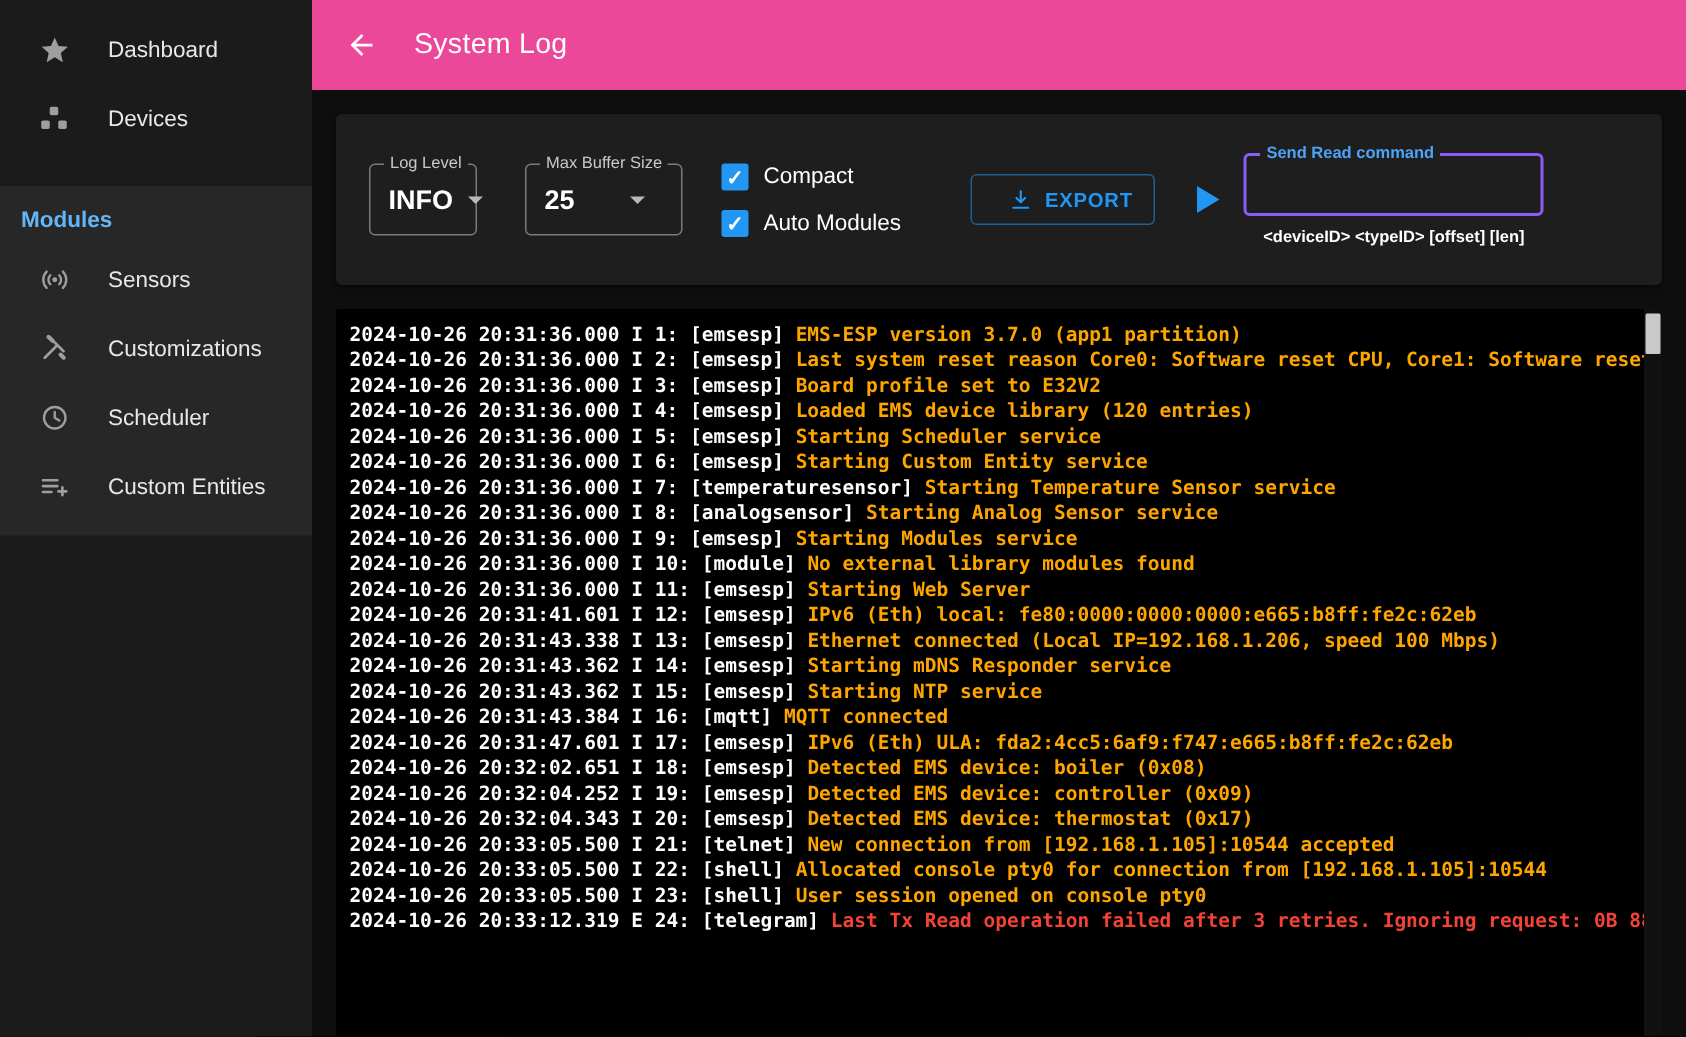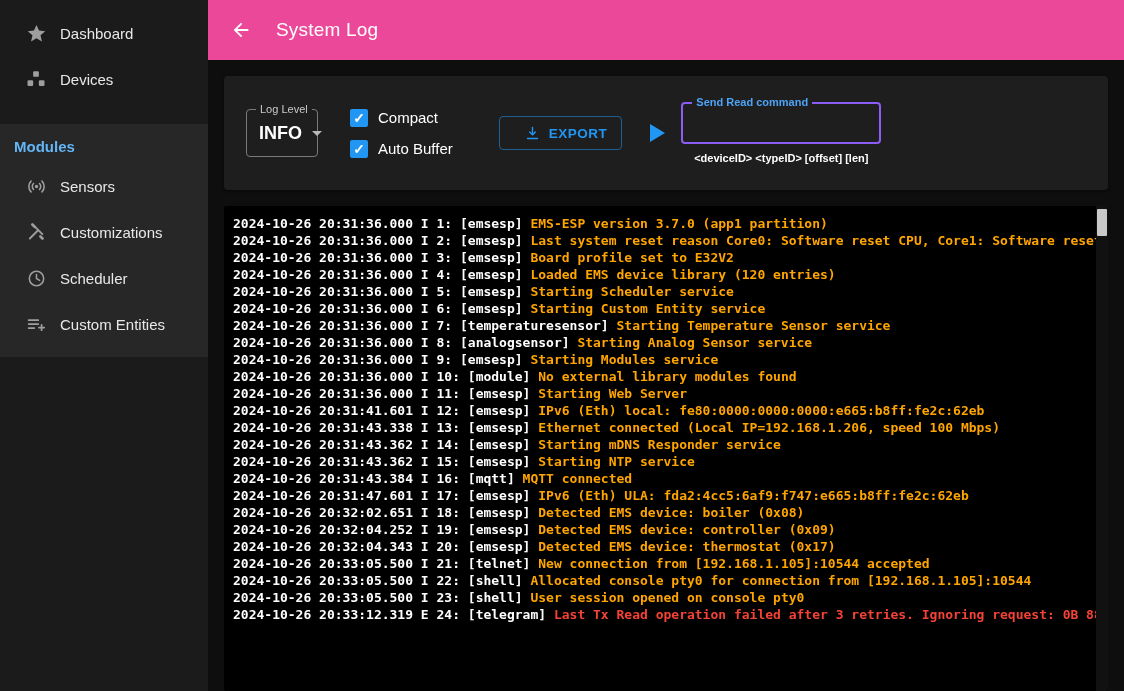--- a/index.html
+++ b/index.html
@@ -10,21 +10,21 @@
     font-family: "Liberation Sans", sans-serif;
     overflow: hidden;
   }
   .app { display: flex; width: 100%; height: 100%; }
 
   
   .sidebar { width: 208px; flex-shrink: 0; background: #1b1b1b; display: flex; flex-direction: column; }
   .sidebar-header { height: 60px; background: #151515; display: flex; align-items: center; padding: 0 16px; gap: 13px; }
   .app-title { color: #ffffff; font-size: 16px; font-weight: 700; letter-spacing: .2px; }
   .nav { padding-top: 10px; }
-  .nav-item { height: 46px; display: flex; align-items: center; padding: 0 16px 0 24px; gap: 12px; cursor: pointer; }
+  .nav-item { height: 46px; display: flex; align-items: center; padding: 0 16px 0 24px; gap: 24px; cursor: pointer; }
   .nav-icon { width: 24px; display: flex; justify-content: center; align-items: center; }
   .nav-label { color: #e8e8e8; font-size: 15px; font-weight: 500; }
   .modules-panel { margin-top: 22px; background: #272727; padding: 4px 0 10px; }
   .modules-header { color: #64b5f6; font-size: 15px; font-weight: 700; padding: 10px 14px 8px; }
 
   
   .main { flex: 1; display: flex; flex-direction: column; min-width: 0; }
   .appbar { height: 60px; flex-shrink: 0; background: #ec4899; display: flex; align-items: center; padding: 0 18px; gap: 20px; }
   .back-button { background: none; border: none; padding: 4px; cursor: pointer; display: flex; align-items: center; }
   .appbar-title { color: #ffffff; font-size: 19px; font-weight: 500; letter-spacing: .2px; }
@@ -157,29 +157,34 @@
     <div class="content">
 
       <div class="controls-card">
 
         <div class="select-field" style="width:72px; margin-right:32px;">
           <span class="flabel">Log Level</span>
           <span class="select-value">INFO</span>
           <span class="caret"></span>
         </div>
 
+        <div class="select-field" style="width:105px; margin-right:26px;">
+          <span class="flabel">Max Buffer Size</span>
+          <span class="select-value">25</span>
+          <span class="caret"></span>
+        </div>
 
         <div class="check-col" style="margin-right:46px;">
           <div class="check-row">
             <span class="checkbox checked">✓</span>
             <span class="check-label">Compact</span>
           </div>
           <div class="check-row">
             <span class="checkbox checked">✓</span>
-            <span class="check-label">Auto Buffer</span>
+            <span class="check-label">Auto Modules</span>
           </div>
         </div>
 
         <button class="export-btn" style="margin-right:28px;padding-left:24px;">
           <span>
             <svg width="17" height="17" viewBox="0 0 24 24" fill="none" stroke="#2196f3" stroke-width="2" stroke-linecap="round" stroke-linejoin="round">
               <path d="M12 3.5v10"></path>
               <path d="M8 9.8l4 4 4-4"></path>
               <path d="M5 19h14"></path>
             </svg>

